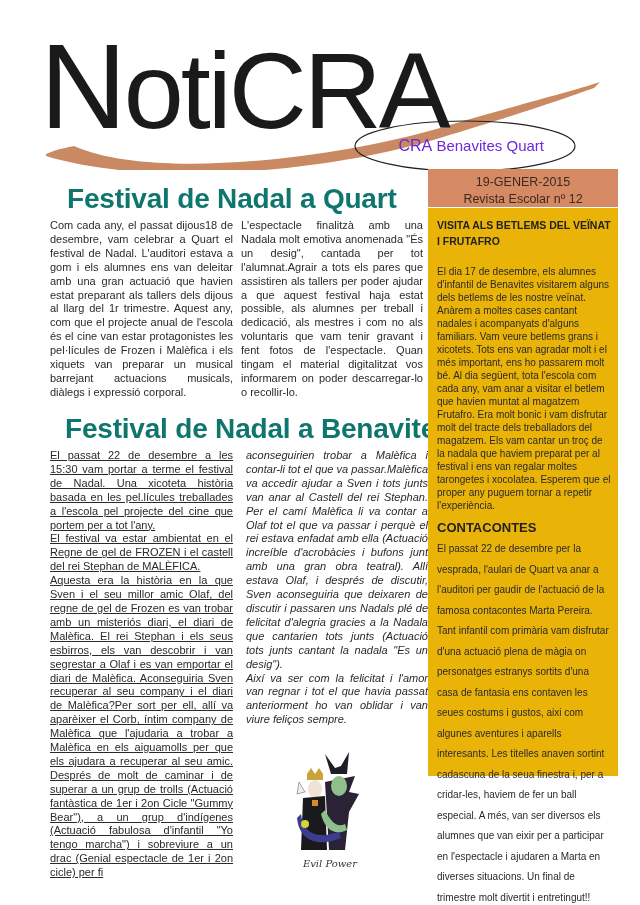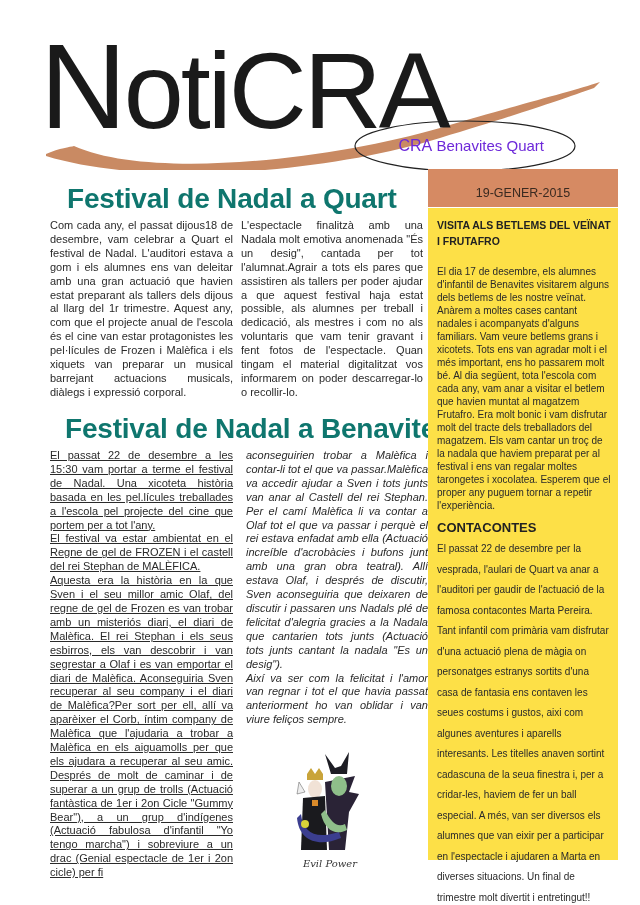--- a/index.html
+++ b/index.html
@@ -17,26 +17,26 @@
     .logo-text .big-n { font-size: 120px; }
     .school-name {
       position: absolute; left: 384px; top: 137px; width: 160px; text-align: right;
       font-size: 15px; color: #6d28d9;
     }
     .school-name .cra { font-size: 16px; }
 
     .date-box {
       position: absolute; left: 428px; top: 169px; width: 190px; height: 38px;
       background: #d68a63; text-align: center; color: #3a2a20;
-      font-size: 12.5px; line-height: 17px; padding-top: 16px;
+      font-size: 12.5px; line-height: 17px; padding-top: 5px;
     }
 
     .sidebar {
-      position: absolute; left: 428px; top: 208px; width: 190px; height: 652px;
-      background: #fde047; padding: 9px 7px 0 9px;
+      position: absolute; left: 428px; top: 208px; width: 190px; height: 568px;
+      background: #eab308; padding: 9px 7px 0 9px;
       font-size: 10px; line-height: 16.3px; color: #2a2a2a;
     }
     .sidebar h3 { font-size: 10.5px; font-weight: bold; line-height: 16px; color: #222; }
     .sidebar .p1 { margin-top: 16px; line-height: 13px; }
     .sidebar h3.h2 { font-size: 13px; margin-top: 8px; line-height: 16px; }
     .sidebar .p2 { margin-top: 3px; line-height: 20.5px; }
 
     .article-title {
       position: absolute; font-size: 28px; color: #0f766e; white-space: nowrap; letter-spacing: -0.2px;
     }
@@ -55,20 +55,21 @@
   <svg width="640" height="170" viewBox="0 0 640 170">
     <path d="M46,154 C60,148 70,147 74,146 C150,180 330,160 440,128 C520,104 570,92 600,82 L594,88 C560,100 520,114 440,138 C330,172 150,188 46,156 Z" fill="#c98a63"></path>
     <ellipse cx="465" cy="146" rx="110" ry="25" fill="none" stroke="#222" stroke-width="1.2"></ellipse>
   </svg>
   <div class="logo-text"><span class="big-n">N</span><span>otiCRA</span></div>
   <div class="school-name"><span class="cra">CRA</span><span> Benavites Quart</span></div>
 </div>
 
 <div class="date-box">
   <div>19-GENER-2015</div>
+  <div>Revista Escolar nº 12</div>
 </div>
 
 <h1 class="article-title" style="left:67px; top:183px;">Festival de Nadal a Quart</h1>
 <div class="col" style="left:50px; top:219px; width:183px;">Com cada any, el passat dijous18 de desembre, vam celebrar a Quart el festival de Nadal. L'auditori estava a gom i els alumnes ens van deleitar amb una gran actuació que havien estat preparant als tallers dels dijous al llarg del 1r trimestre. Aquest any, com que el projecte anual de l'escola és el cine van estar protagonistes les pel·lícules de Frozen i Malèfica i els xiquets van preparar un musical barrejant actuacions musicals, diàlegs i expressió corporal.</div>
 <div class="col" style="left:241px; top:219px; width:182px;">L'espectacle finalitzà amb una Nadala molt emotiva anomenada "És un desig", cantada per tot l'alumnat.Agrair a tots els pares que assistiren als tallers per poder ajudar a que aquest festival haja estat possible, als alumnes per treball i dedicació, als mestres i com no als voluntaris que vam tenir gravant i fent fotos de l'espectacle. Quan tingam el material digitalitzat vos informarem on poder descarregar-lo o recollir-lo.</div>
 
 <h1 class="article-title" style="left:65px; top:413px;">Festival de Nadal a Benavites</h1>
 <div class="col" style="left:50px; top:449px; width:183px;text-decoration:underline;">
   <p>El passat 22 de desembre a les 15:30 vam portar a terme el festival de Nadal. Una xicoteta història basada en les pel.lícules treballades a l'escola pel projecte del cine que portem per a tot l'any.</p>
   <p>El festival va estar ambientat en el Regne de gel de FROZEN i el castell del rei Stephan de MALÈFICA.</p>

